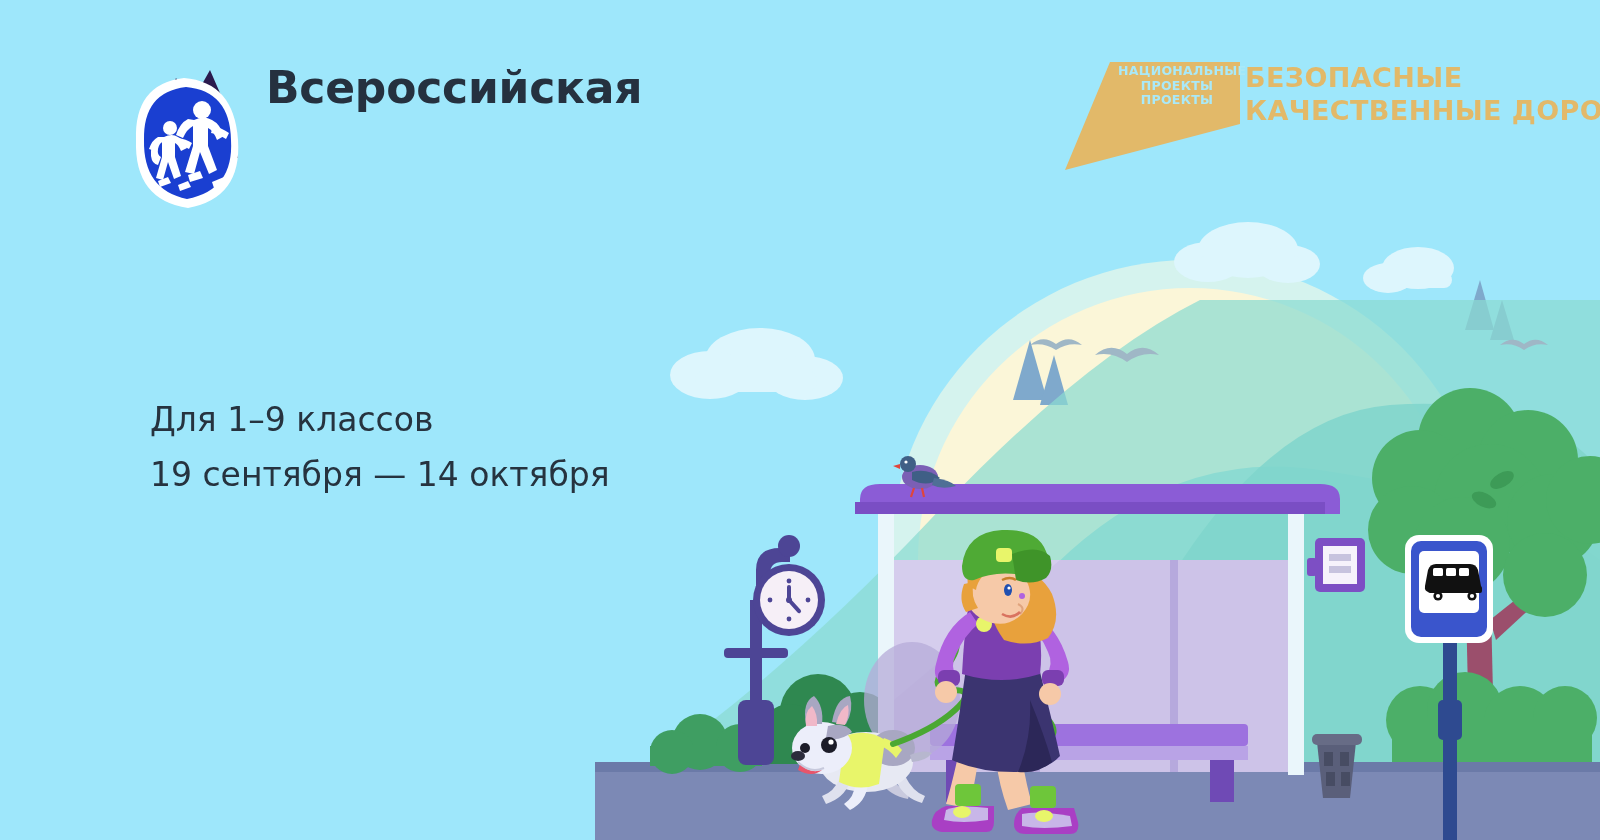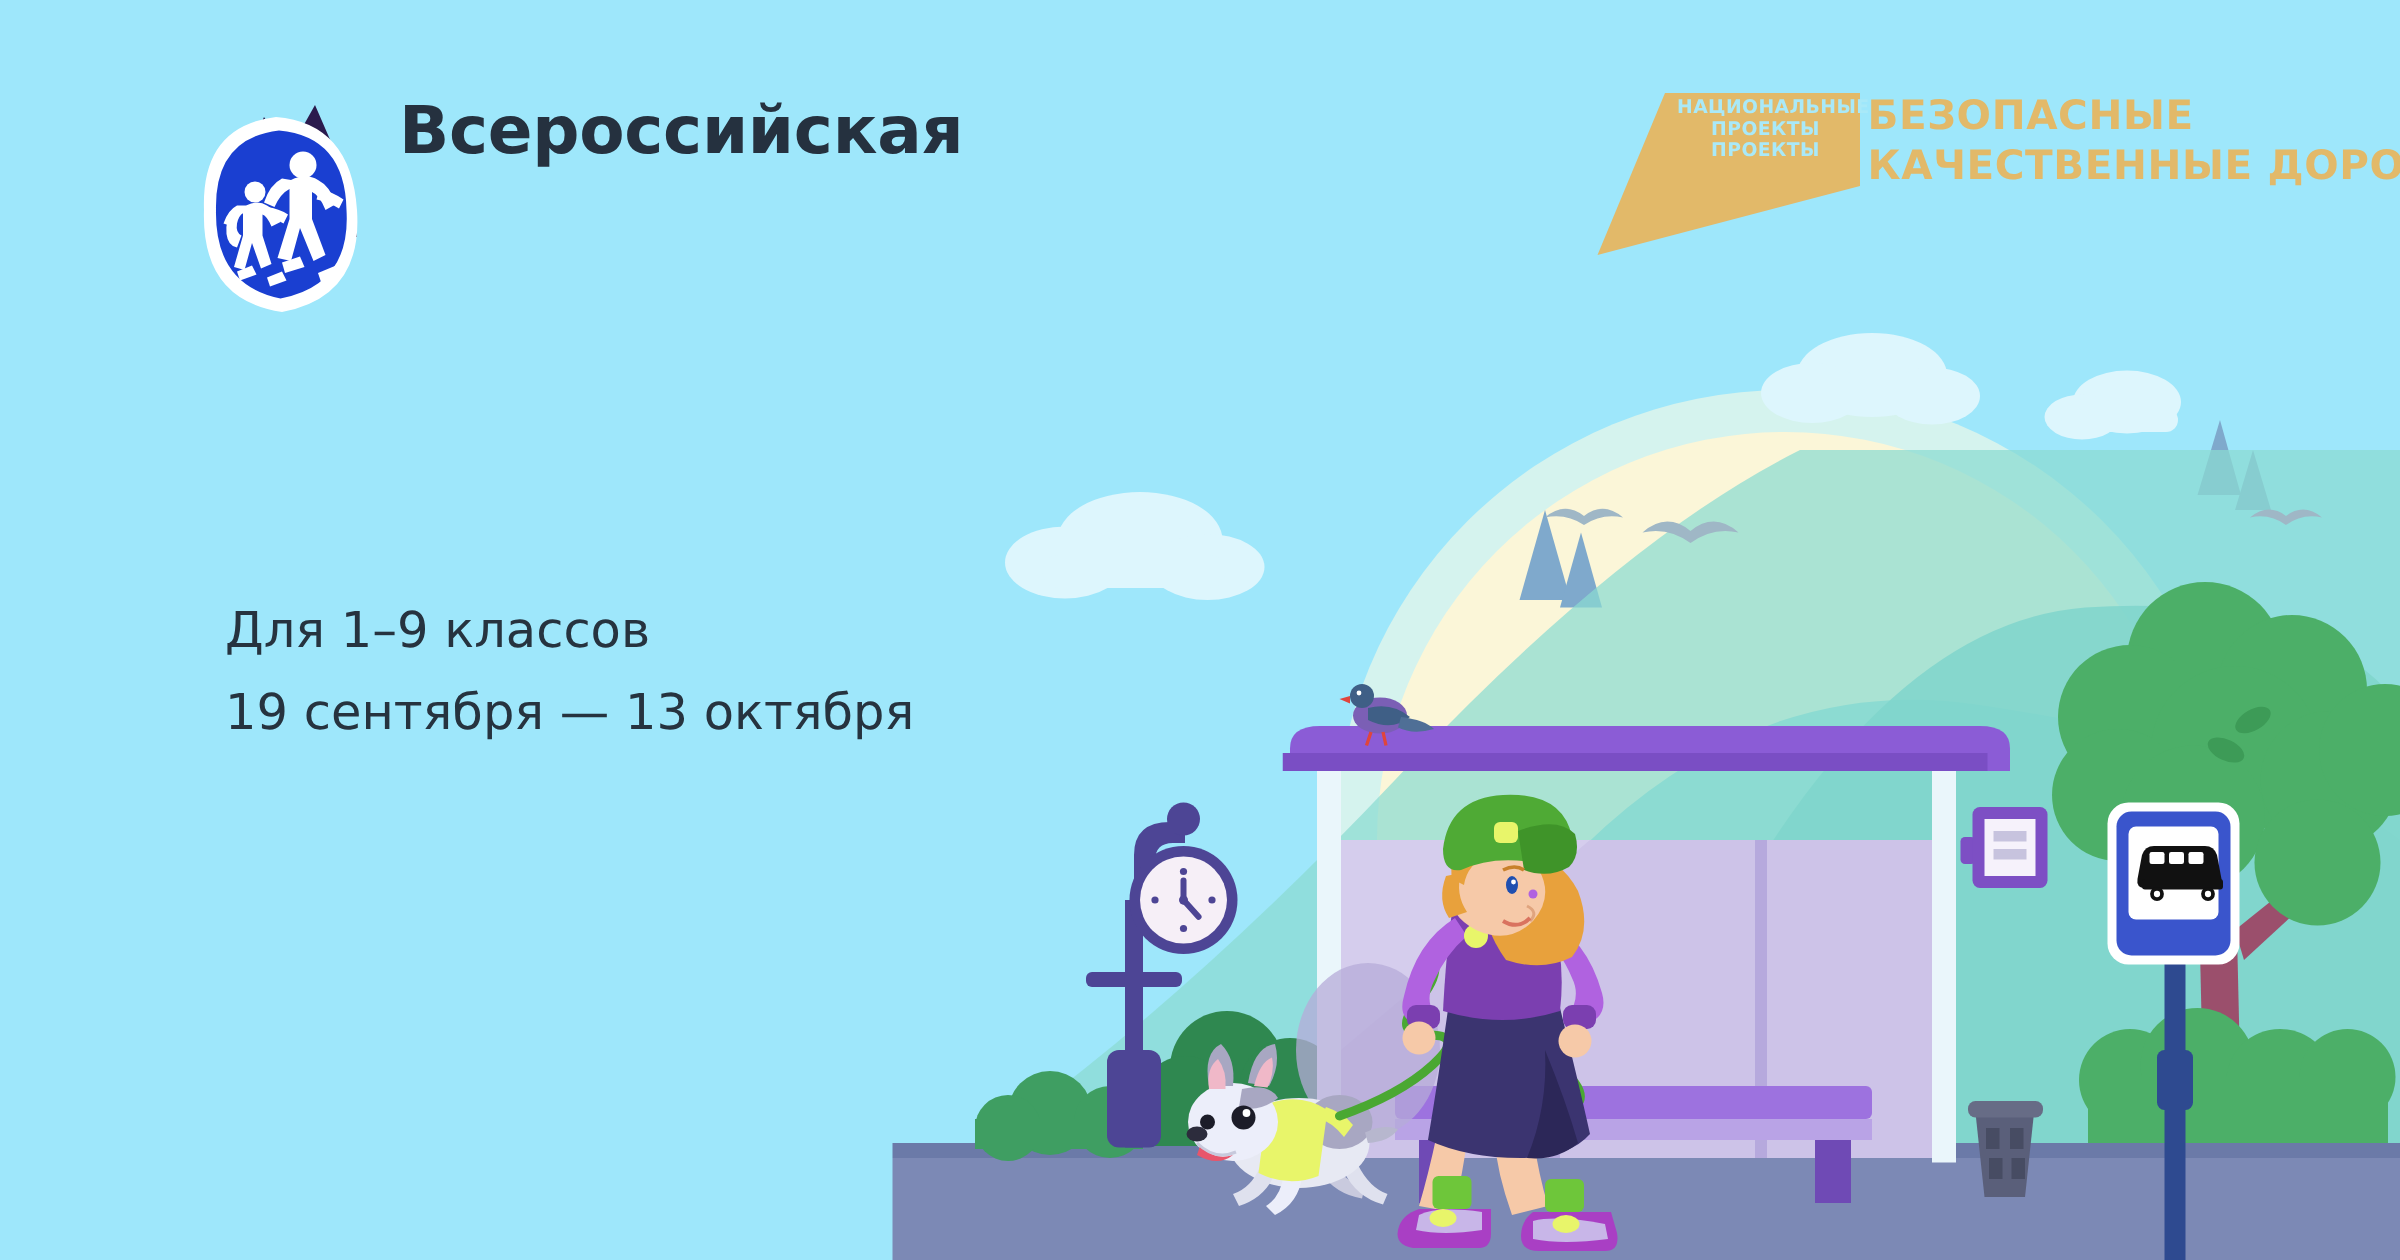--- a/index.html
+++ b/index.html
@@ -389,21 +389,21 @@
       <path d="M38 82 q-6 6 -5 16 q1 8 7 9 l3 -8 q-4 -2 -3 -8 q1 -5 4 -7 z" fill="#ffffff"></path>
     </svg>
   </div>
 
   <div class="title-block">
     <div class="title-line">Всероссийская</div>
   </div>
 
   <div class="subtitle-block">
     <div class="sub-line">Для 1–9 классов</div>
-    <div class="sub-line">19 сентября — 13 октября</div>
+    <div class="sub-line">19 сентября — 14 октября</div>
   </div>
 
   <div class="np-wrap">
     <svg class="np-flag" width="200" height="120" viewBox="0 0 200 120" xmlns="http://www.w3.org/2000/svg">
       <path d="M70 10 L200 10 L200 72 L25 118 Z" fill="#e2b969"></path>
     </svg>
     <div class="np-flagtext">
       <div>НАЦИОНАЛЬНЫЕ</div>
       <div>ПРОЕКТЫ</div>
       <div>ПРОЕКТЫ</div>

